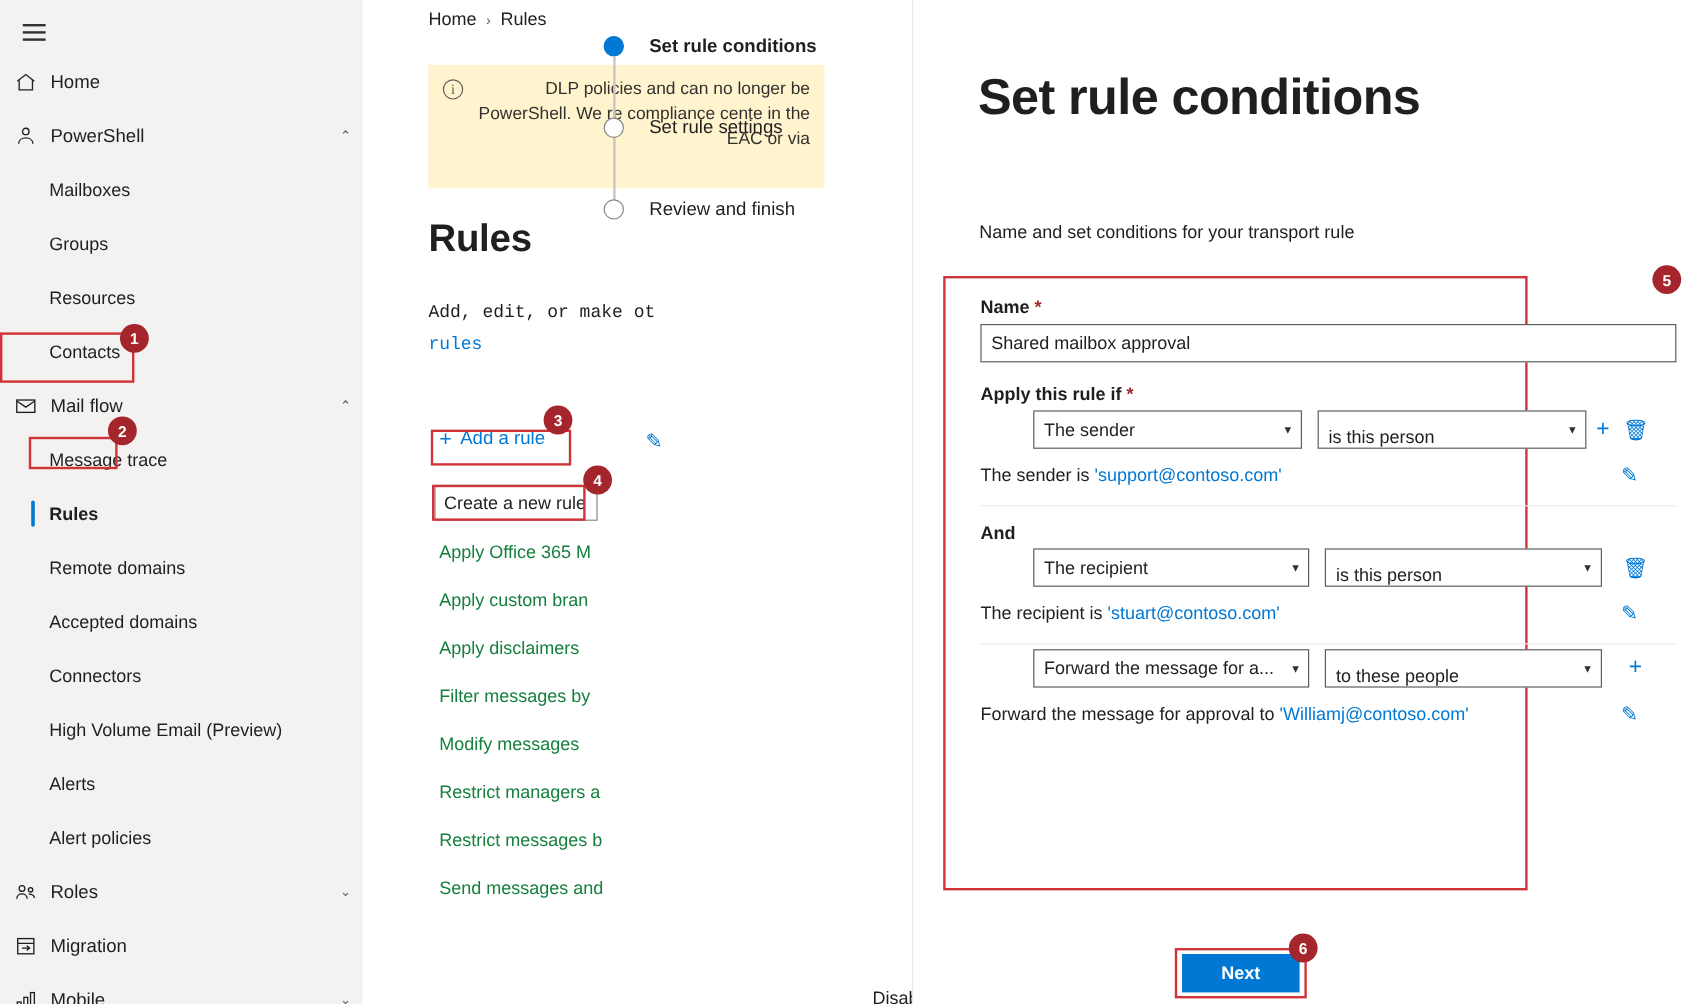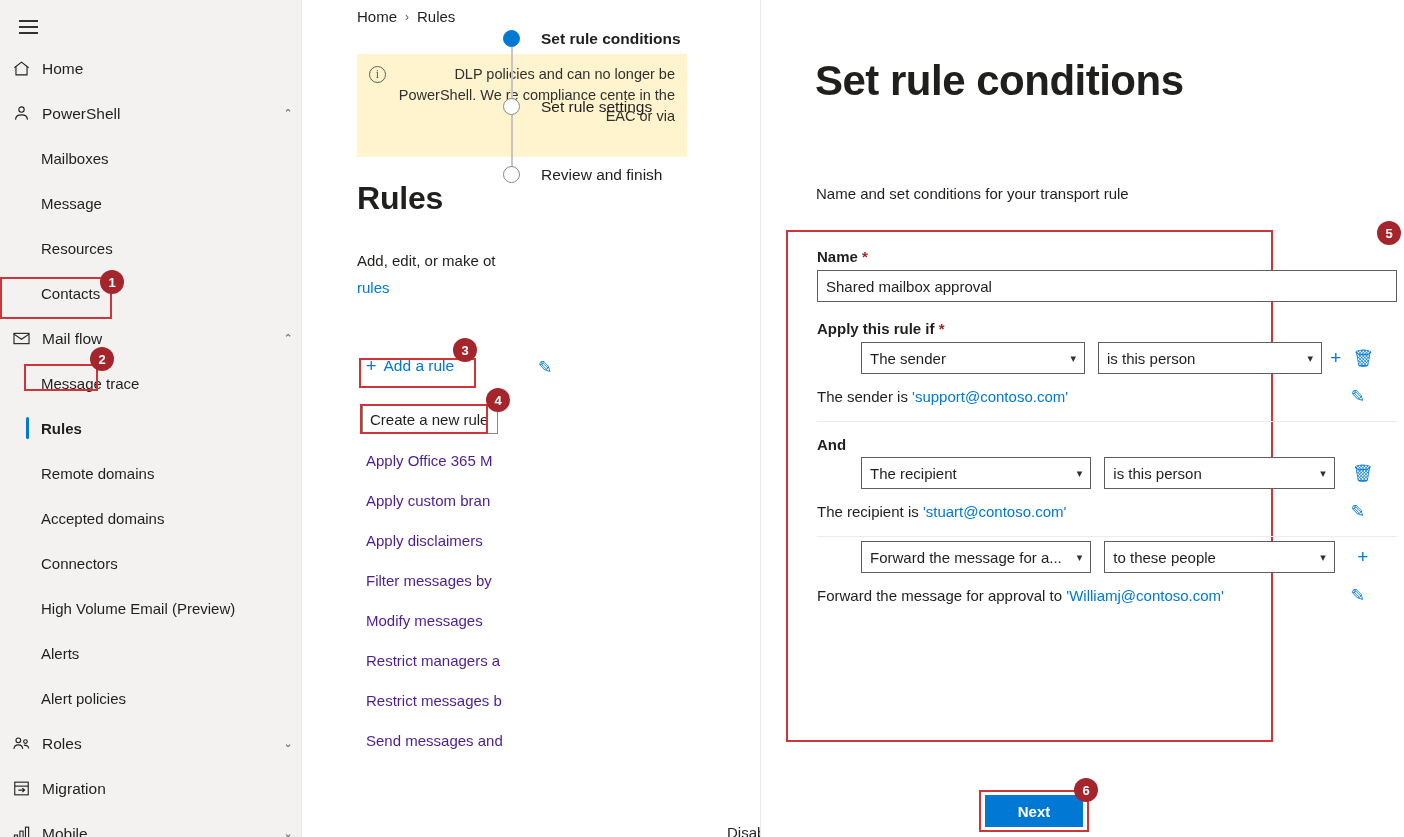--- a/index.html
+++ b/index.html
@@ -78,21 +78,21 @@
     text-align: center; margin-top: 2px; font-family: "Liberation Serif", serif;
   }
   .dlp-banner .txt { text-align: right; width: 100%; }
 
   .pane-title {
     position: absolute; left: 55px; top: 180px;
     font-size: 32px; font-weight: 700; color: #201f1e; letter-spacing: -0.2px;
   }
   .pane-desc {
     position: absolute; left: 55px; top: 247px; width: 220px;
-    font-size: 15px; color: #201f1e; line-height: 27px;
+    font-size: 15px; color: #201f1e; line-height: 27px; font-family: Liberation Mono, monospace;
   }
   .pane-desc .lnk { color: #0078d4; cursor: pointer; }
 
   .toolbar { position: absolute; left: 55px; top: 355px; width: 400px; height: 38px; }
   .add-rule {
     position: absolute; left: 9px; top: 2px; display: flex; align-items: center;
     gap: 7px; color: #0078d4; font-size: 15.5px; cursor: pointer;
   }
   .add-rule .plus { font-size: 18px; line-height: 18px; }
   .pencil-toolbar {
@@ -102,21 +102,21 @@
   .dropdown-create {
     position: absolute; left: 60px; top: 404px; width: 136px; height: 30px;
     border: 1px solid #8a8886; background: #ffffff;
     display: flex; align-items: center; padding-left: 7px;
     font-size: 15px; color: #201f1e; cursor: pointer;
   }
 
   .rule-list { position: absolute; left: 55px; top: 440px; width: 400px; }
   .rule-item {
     height: 40px; display: flex; align-items: center; padding-left: 9px;
-    font-size: 15px; color: #4c1d95; cursor: pointer;
+    font-size: 15px; color: #15803d; cursor: pointer;
   }
   .disabled-text {
     position: absolute; left: 425px; top: 824px; font-size: 15px; color: #201f1e;
   }
 
   
   .wizard {
     position: absolute; left: 760px; top: 0; width: 644px; height: 837px;
     background: #ffffff; border-left: 1px solid #edebe9;
   }
@@ -163,21 +163,21 @@
   .row { display: flex; align-items: center; gap: 0; margin-top: 4px; }
   .select {
     height: 32px; border: 1px solid #605e5c; background: #ffffff;
     display: flex; align-items: center; padding: 0 8px;
     font-size: 15px; color: #201f1e; cursor: pointer; position: relative; margin-left: 44px;
   }
   .select .chevd {
     position: absolute; right: 8px; top: 9px; color: #323130; font-size: 11px;
   }
   .select.w1 { width: 243px; }
-  .select.w2 { width: 243px; margin-left: 13px; }
+  .select.w2 { width: 243px; margin-left: 13px; align-items: flex-end; }
   .icon-btn {
     color: #0078d4; font-size: 19px; cursor: pointer; width: 30px; text-align: center;
   }
   .trash { color: #0078d4; font-size: 17px; cursor: pointer; width: 30px; text-align: center; }
 
   .value-line {
     display: flex; align-items: center; margin-top: 12px; font-size: 15px; color: #201f1e;
     width: 580px;
   }
   .value-line .val { color: #0078d4; }
@@ -231,21 +231,21 @@
               <path d="M4.5 20c0-4 3.4-6.2 7.5-6.2S19.5 16 19.5 20"></path>
             </svg>
           </span>
           <span class="lbl">PowerShell</span>
           <span class="chev">⌃</span>
         </div>
         <div class="nav-item sub">
           <span class="lbl">Mailboxes</span>
         </div>
         <div class="nav-item sub">
-          <span class="lbl">Message</span>
+          <span class="lbl">Groups</span>
         </div>
         <div class="nav-item sub">
           <span class="lbl">Resources</span>
         </div>
         <div class="nav-item sub">
           <span class="lbl">Contacts</span>
         </div>
         <div class="nav-item">
           <span class="ico">
             <svg width="19" height="19" viewBox="0 0 24 24" fill="none" stroke="#201f1e" stroke-width="1.4">

